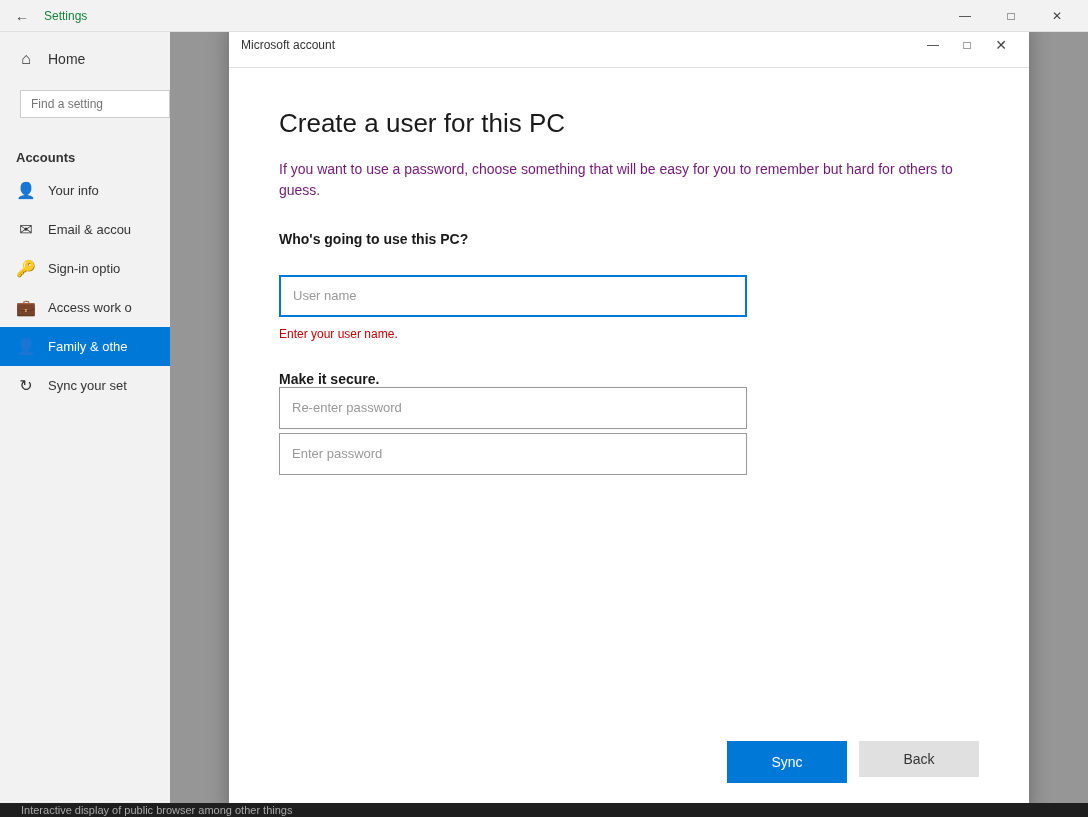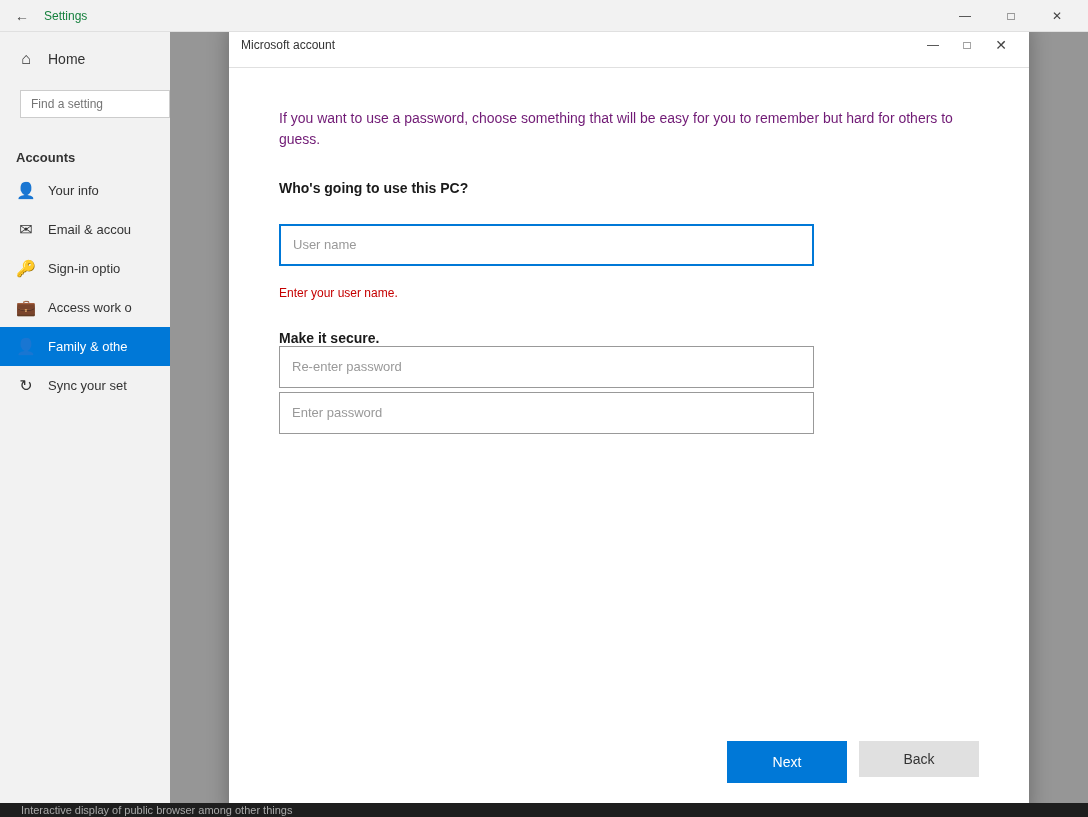--- a/index.html
+++ b/index.html
@@ -226,40 +226,40 @@
     }
 
     .form-section-label {
       font-size: 14px;
       font-weight: 600;
       color: #1a1a1a;
       margin-bottom: 28px;
     }
 
     .form-input {
-      width: 535px;
+      width: 468px;
       height: 42px;
       padding: 0 12px;
       border: 2px solid #0078d7;
       font-size: 13px;
       color: #555;
       outline: none;
       margin-bottom: 4px;
     }
     .form-input.normal {
       border: 1px solid #999;
       border-top-color: #999;
     }
     .form-input::placeholder { color: #999; }
 
     .error-text {
       font-size: 12px;
       color: #c50000;
       margin-bottom: 20px;
-      margin-top: 16px;
+      margin-top: 6px;
     }
 
     .secure-label {
       font-size: 14px;
       font-weight: 600;
       color: #1a1a1a;
       margin-top: 10px;
     }
 
     .modal-footer {
@@ -364,33 +364,34 @@
       <div class="modal">
 
         <div class="modal-titlebar">
           <span class="modal-title-text">Microsoft account</span>
           <button class="modal-min-btn">—</button>
           <button class="modal-max-btn">□</button>
           <button class="modal-close-btn">✕</button>
         </div>
 
         <div class="modal-body">
+          <h2 class="modal-heading">Create a user for this PC</h2>
           <p class="modal-description">If you want to use a password, choose something that will be easy for you to remember but hard for others to guess.</p>
 
           <div class="form-section-label">Who's going to use this PC?</div>
           <input type="text" class="form-input" placeholder="User name" style="">
           <div class="error-text">Enter your user name.</div>
 
           <div class="secure-label">Make it secure.</div>
           <input type="password" class="form-input normal" placeholder="Re-enter password" style="">
           <input type="password" class="form-input normal" style="margin-bottom: 10px;" placeholder="Enter password">
         </div>
 
         <div class="modal-footer">
-          <button class="btn-next">Next</button>
+          <button class="btn-next">Sync</button>
           <button class="btn-back">Back</button>
         </div>
 
       </div>
     </div>
   </div>
 
 </div>
 
 <div class="bottom-bar">

